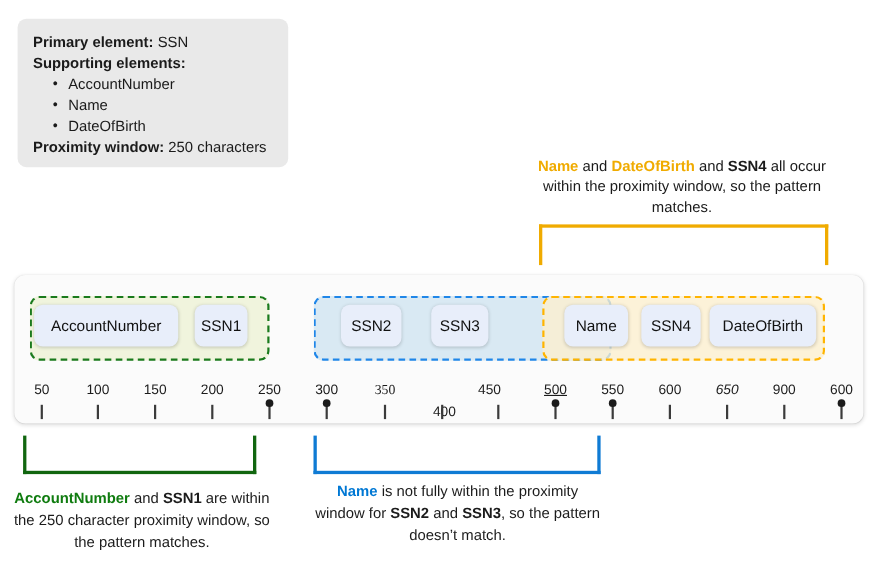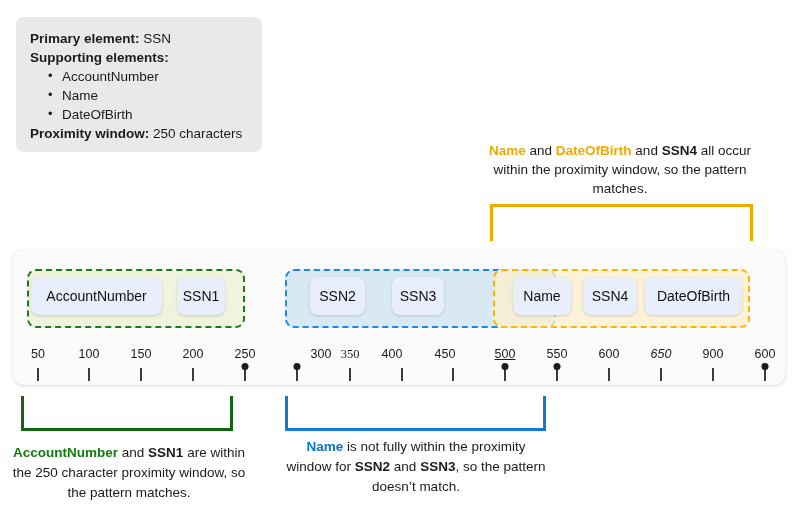--- a/index.html
+++ b/index.html
@@ -238,26 +238,26 @@
     <div class="tick-mark" style="left: 25px;"></div>
     <div class="tick-label" style="left: 76px;">100</div>
     <div class="tick-mark" style="left: 76px;"></div>
     <div class="tick-label" style="left: 128px;">150</div>
     <div class="tick-mark" style="left: 128px;"></div>
     <div class="tick-label" style="left: 180px;">200</div>
     <div class="tick-mark" style="left: 180px;"></div>
     <div class="tick-label" style="left: 232px;">250</div>
     <div class="tick-mark" style="left: 232px;"></div>
     <div class="tick-dot" style="left: 232px;"></div>
-    <div class="tick-label" style="left: 284px; margin-left: 24px;">300</div>
+    <div class="tick-label" style="left: 284px;">300</div>
     <div class="tick-mark" style="left: 284px;"></div>
     <div class="tick-dot" style="left: 284px;"></div>
     <div class="tick-label" style="left: 337px; font-family: Liberation Serif, serif;">350</div>
     <div class="tick-mark" style="left: 337px;"></div>
-    <div class="tick-label" style="left: 379px;">400</div>
+    <div class="tick-label" style="left: 391px; margin-top: 20px;">400</div>
     <div class="tick-mark" style="left: 389px;"></div>
     <div class="tick-label" style="left: 432px; text-align: right;">450</div>
     <div class="tick-mark" style="left: 440px;"></div>
     <div class="tick-label" style="left: 492px; text-decoration: underline;">500</div>
     <div class="tick-mark" style="left: 492px;"></div>
     <div class="tick-dot" style="left: 492px;"></div>
     <div class="tick-label" style="left: 544px;">550</div>
     <div class="tick-mark" style="left: 544px;"></div>
     <div class="tick-dot" style="left: 544px;"></div>
     <div class="tick-label" style="left: 596px;">600</div>

